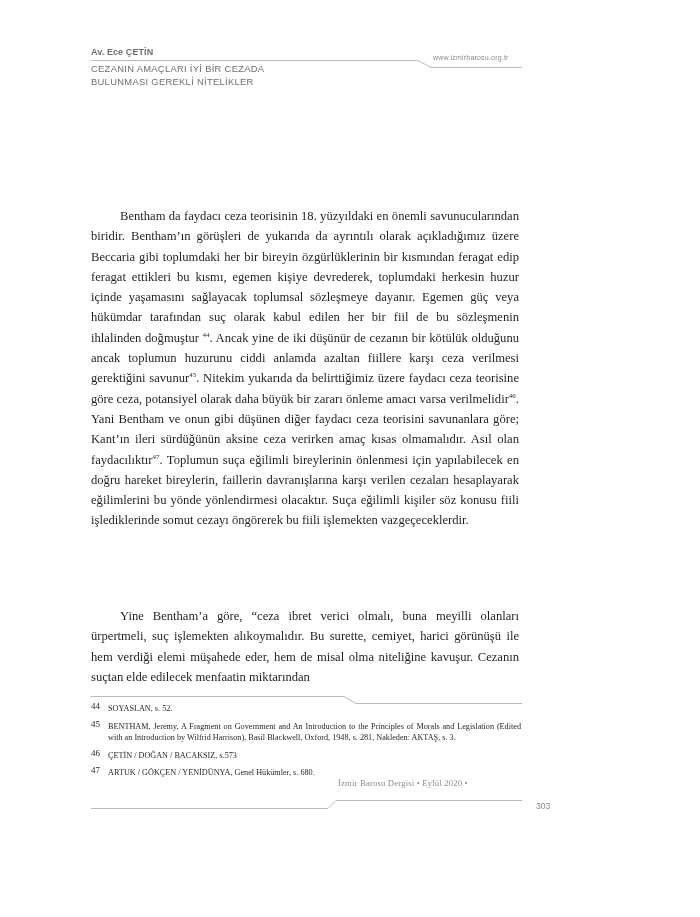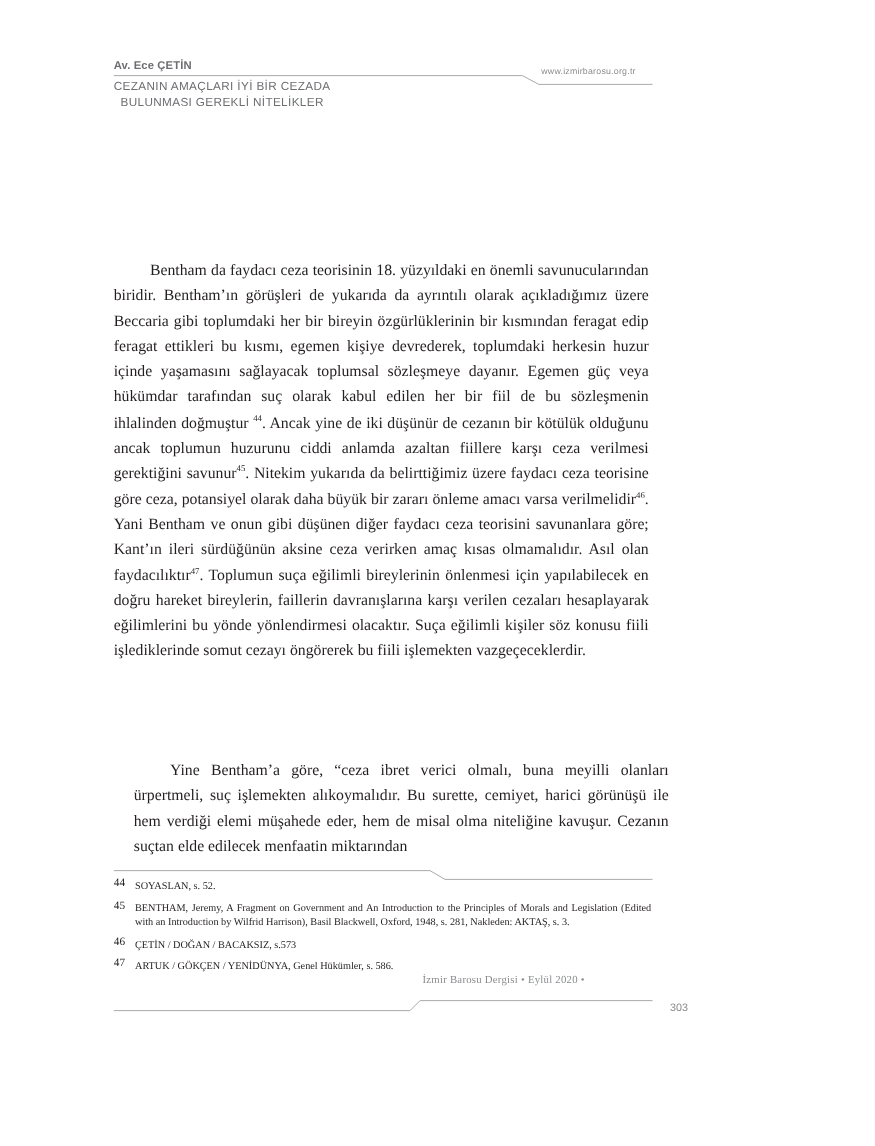--- a/index.html
+++ b/index.html
@@ -4,32 +4,32 @@
   <style>
     html, body { margin: 0; padding: 0; background: #ffffff; }
     body { width: 700px; height: 917px; position: relative; overflow: hidden;
            font-family: "DejaVu Serif", "Liberation Serif", serif; color: #231f20; }
     .page { position: absolute; left: 0; top: 0; width: 700px; height: 917px; }
 
     
     .hdr-author { position: absolute; left: 91px; top: 47px; font-family: "Liberation Sans", sans-serif;
                   font-size: 9px; font-weight: bold; color: #6d6e71; letter-spacing: 0.1px; }
     .hdr-title { position: absolute; left: 91px; top: 62px; font-family: "Liberation Sans", sans-serif;
-                 font-size: 9.4px; color: #6d6e71; line-height: 13px; letter-spacing: 0.3px; text-align: center; }
+                 font-size: 9.4px; color: #6d6e71; line-height: 13px; letter-spacing: 0.3px; }
     .hdr-url { position: absolute; left: 433px; top: 54px; font-family: "Liberation Sans", sans-serif;
                font-size: 7px; color: #8a8b8d; letter-spacing: 0.2px; }
     .rule { position: absolute; left: 0; top: 0; pointer-events: none; }
 
     
     .body { position: absolute; left: 91px; width: 428px; font-size: 12.6px; line-height: 20.3px;
             text-align: justify; font-family: "Liberation Serif", "DejaVu Serif", serif; color: #231f20; }
     .body p { margin: 0; text-indent: 29px; }
     .p1 { top: 119px; }
     .p2 { top: 206px; }
-    .p3 { top: 606px; margin-left: 16px; }
+    .p3 { top: 606px; }
     sup { font-size: 7px; vertical-align: 5px; line-height: 0; }
 
     
     .footnotes { position: absolute; left: 91px; top: 703px; width: 430px;
                  font-family: "Liberation Serif", "DejaVu Serif", serif; font-size: 8.2px; color: #231f20; }
     .fn { position: relative; padding-left: 17px; line-height: 11.6px; margin-bottom: 6px; text-align: justify; }
     .fn-num { position: absolute; left: 0; top: -2px; font-family: "Liberation Serif", serif; font-size: 9px; }
 
     
     .ftr { position: absolute; left: 338px; top: 778px; font-family: Liberation Serif, serif;
@@ -72,19 +72,19 @@
     <div class="fn">
       <span class="fn-num">45</span>
       <span>BENTHAM, Jeremy, A Fragment on Government and An Introduction to the Principles of Morals and Legislation (Edited with an Introduction by Wilfrid Harrison), Basil Blackwell, Oxford, 1948, s. 281, Nakleden: AKTAŞ, s. 3.</span>
     </div>
     <div class="fn">
       <span class="fn-num">46</span>
       <span>ÇETİN / DOĞAN / BACAKSIZ,  s.573</span>
     </div>
     <div class="fn">
       <span class="fn-num">47</span>
-      <span>ARTUK / GÖKÇEN / YENİDÜNYA, Genel Hükümler, s. 586.</span>
+      <span>ARTUK / GÖKÇEN / YENİDÜNYA, Genel Hükümler, s. 680.</span>
     </div>
   </div>
 
   <div class="ftr">İzmir Barosu Dergisi • Eylül 2020 •</div>
   <div class="ftr-page">303</div>
 </div>
 
 </body></html>

